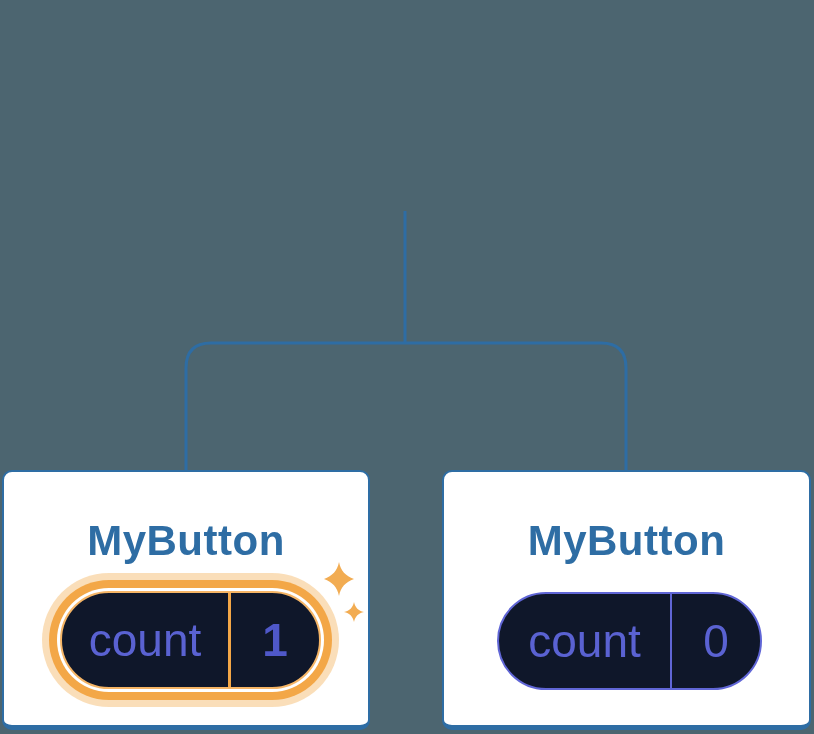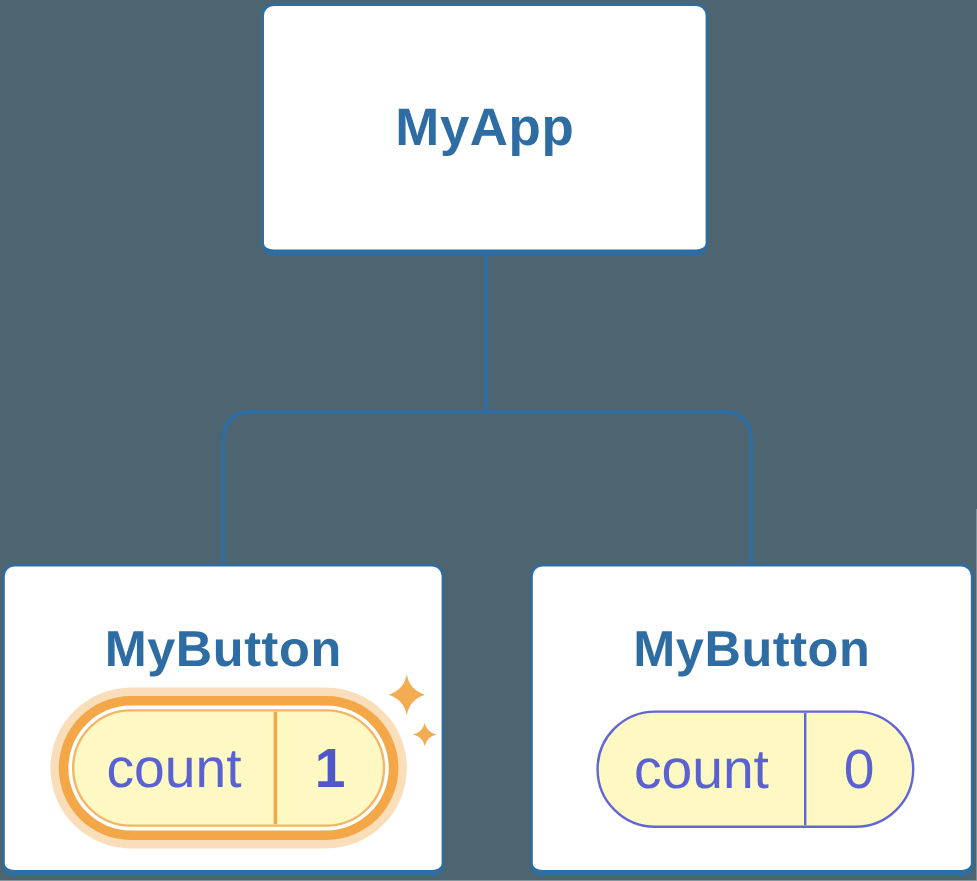--- a/index.html
+++ b/index.html
@@ -45,21 +45,21 @@
   .child-title {
     position: absolute;
     top: 45px; left: 0; right: 0;
     text-align: center;
   }
   .pill {
     position: absolute;
     box-sizing: border-box;
     display: flex;
     align-items: stretch;
-    background: #fef9c3;
+    background: #0f172a;
     border-radius: 60px;
     overflow: hidden;
     text-align: center;
   }
   .pill-plain {
     left: 53px; top: 120px;
     width: 265px; height: 98px;
     border: 2px solid var(--purple-line, #6066D6);
   }
   .pill-plain .pill-value { border-left: 2px solid var(--purple-line, #6066D6); }
@@ -95,23 +95,20 @@
 </head>
 <body>
 
 <div class="stage">
 
   <svg class="connector-svg" viewBox="0 0 814 734" xmlns="http://www.w3.org/2000/svg" aria-hidden="true">
     <path d="M405 211 L405 343" fill="none" stroke="#2E6DA4" stroke-width="3"></path>
     <path d="M186 470 L186 368 Q186 343 211 343 L601 343 Q626 343 626 368 L626 470" fill="none" stroke="#2E6DA4" stroke-width="3"></path>
   </svg>
 
-  <div class="node node-root">
-    <span class="node-title">MyApp</span>
-  </div>
 
   <div class="node node-child-left">
     <div class="node-title child-title">MyButton</div>
     <div class="pill pill-lit">
       <span class="pill-label">count</span>
       <span class="pill-value value-bold">1</span>
     </div>
     <svg class="sparkles" viewBox="0 0 56 72" xmlns="http://www.w3.org/2000/svg" aria-hidden="true">
       <path d="M23 4 C24.8 13 29.5 17.8 38 21 C29.5 24.2 24.8 29 23 38 C21.2 29 16.5 24.2 8 21 C16.5 17.8 21.2 13 23 4 Z" fill="#F2AC52"></path>
       <path d="M38 44 C39.2 49.6 42.4 52.8 48 54 C42.4 55.2 39.2 58.4 38 64 C36.8 58.4 33.6 55.2 28 54 C33.6 52.8 36.8 49.6 38 44 Z" fill="#F2AC52"></path>

